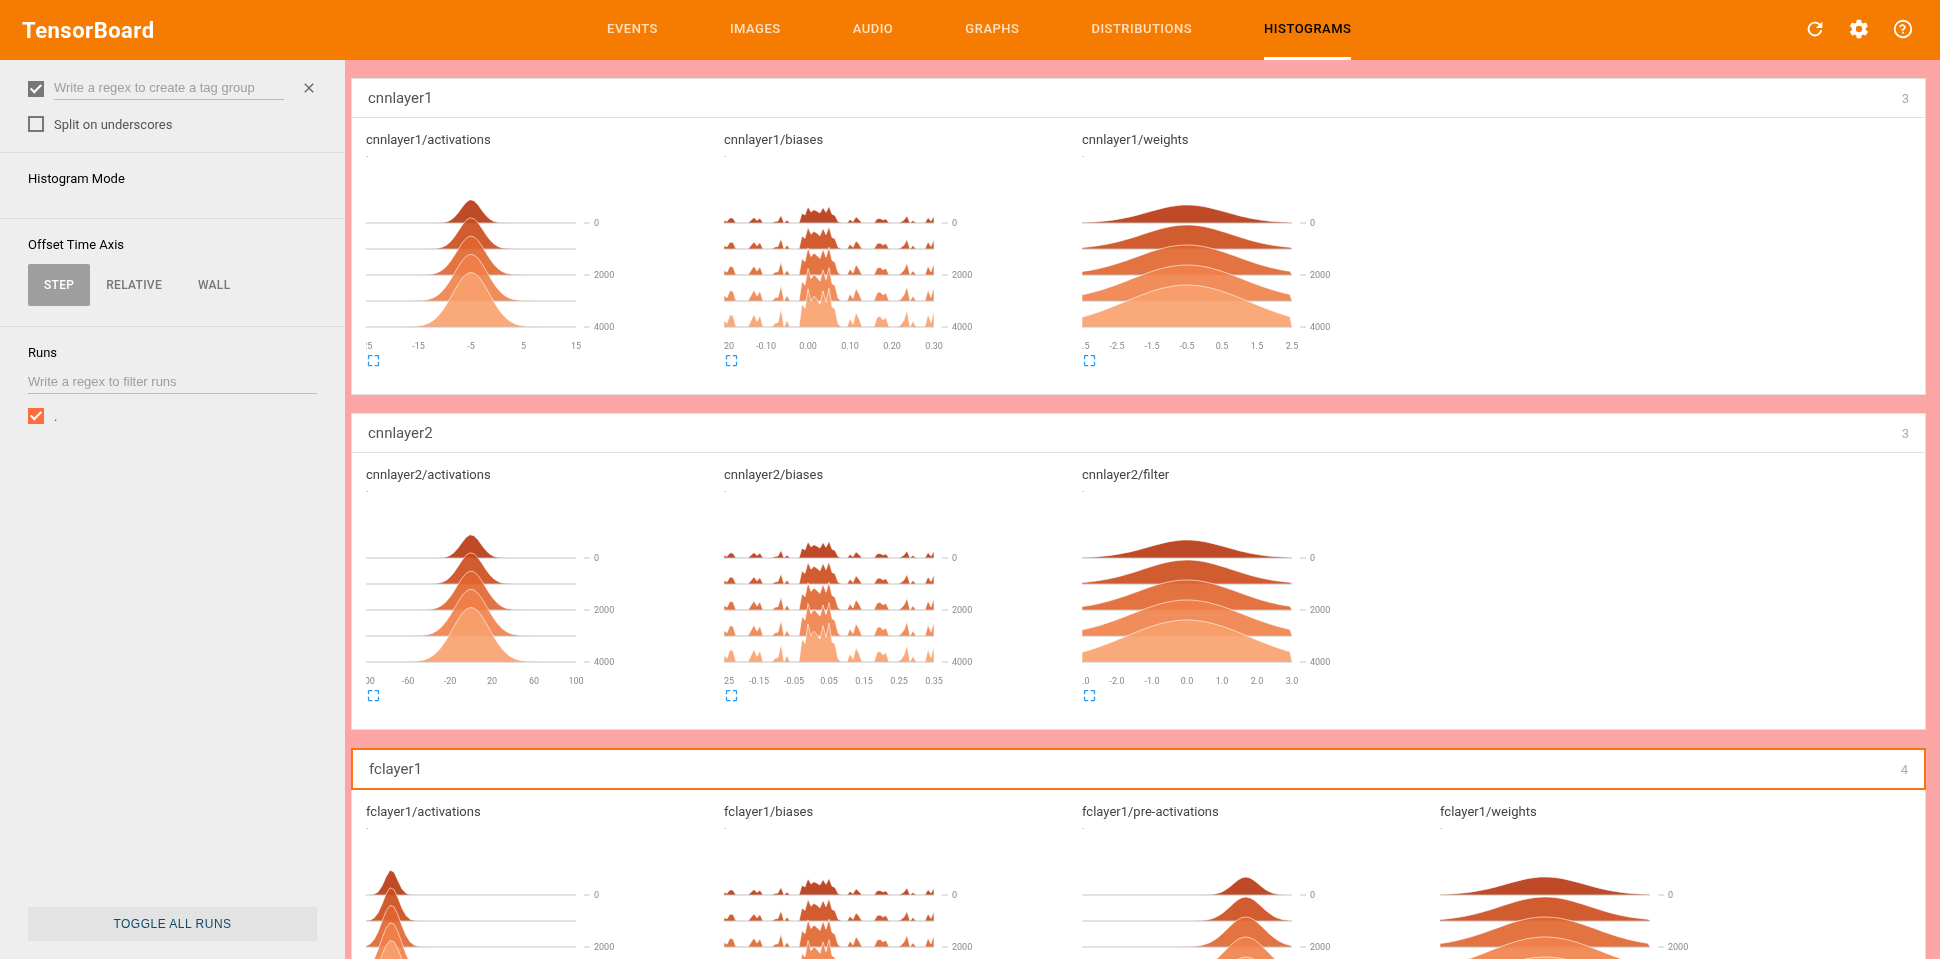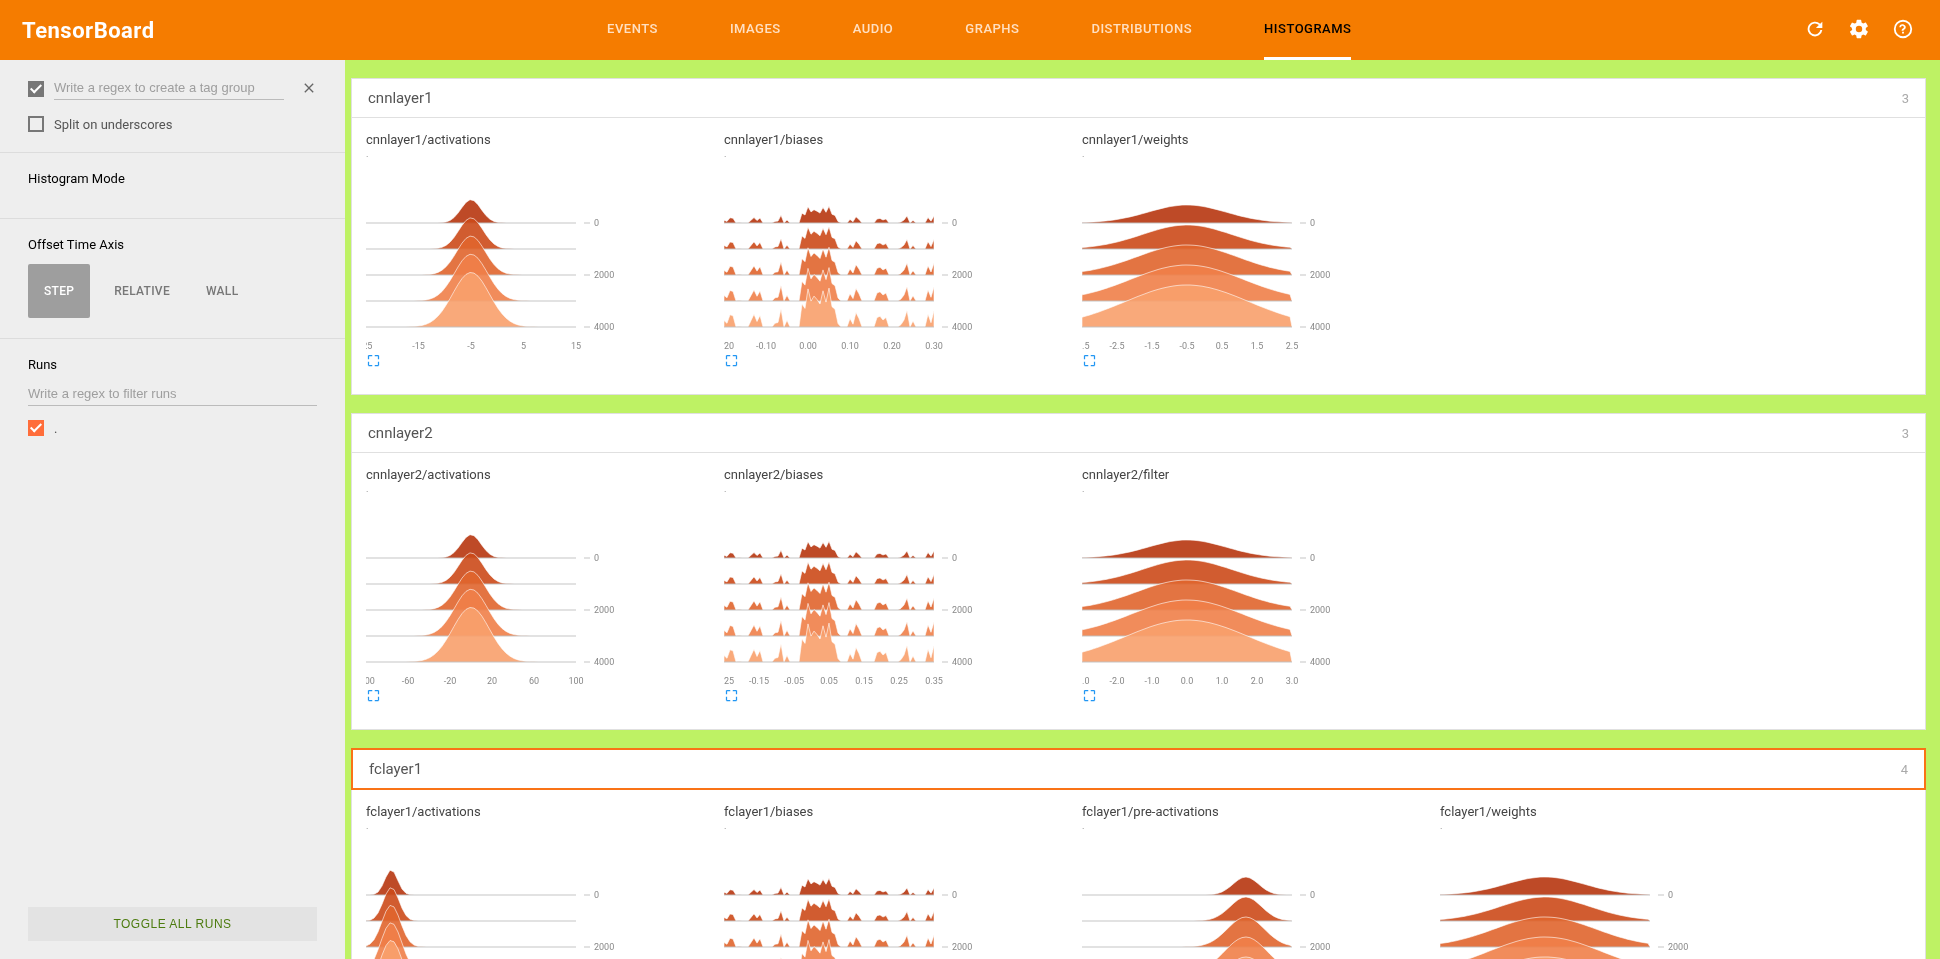--- a/index.html
+++ b/index.html
@@ -25,25 +25,25 @@
   .cbx.orange.on{background:#ff6d3a;border-color:#ff6d3a}
   .cbx.on::after{content:'';position:absolute;left:3px;top:-1px;width:4px;height:9px;border:solid #fff;border-width:0 2px 2px 0;transform:rotate(45deg)}
   .txt-input{border:none;border-bottom:1px solid #bbb;background:transparent;width:230px;padding:2px 0 4px;font-size:13px;color:#444}
   .txt-input::placeholder{color:#9e9e9e}
   .x-ic svg{width:16px;height:16px;fill:#666;margin-left:auto}
   .sb-label{font-size:13px;color:#000000;margin-bottom:12px}
   .btn-row{display:flex;gap:0;align-items:center;flex-wrap:wrap}
   .pill{padding:8px 16px;font-size:12px;font-weight:500;color:#777;cursor:pointer;letter-spacing:.3px}
   .pill.active{background:var(--grey-btn);color:#fff;border-radius:2px}
   .tri .pill{padding:8px 20px 8px 0;margin-right:16px}
-  .tri .pill.active{padding:20px 16px;margin-right:24px}
+  .tri .pill.active{padding:14px 16px;margin-right:16px}
   .runs-footer{margin-top:auto;padding:0 28px}
-  .toggle-all{width:100%;background:#e3e3e3;border:none;padding:10px;font-size:12px;font-weight:500;color:#4d7c0f;letter-spacing:.5px;cursor:pointer}
+  .toggle-all{width:100%;background:#e3e3e3;border:none;padding:10px;font-size:12px;font-weight:500;color:#0c4a6e;letter-spacing:.5px;cursor:pointer}
   
-  .main{flex:1;overflow-y:auto;background:#bef264;padding:0 14px 0 6px}
+  .main{flex:1;overflow-y:auto;background:#fca5a5;padding:0 14px 0 6px}
   .group{margin-top:18px}
   .group-hdr{display:flex;align-items:center;background:#fff;border:1px solid var(--border);padding:10px 16px;font-size:15px;color:#555;cursor:pointer}
   .group-hdr.selected{border:2px solid #f97316;outline:none}
   .group-count{margin-left:auto;color:#aaa;font-size:13px}
   .cards{display:flex;flex-wrap:wrap;padding:14px 4px 13px;background:#fff;border:1px solid var(--border);border-top:none}
   .card{width:348px;margin:0 0 10px 10px}
   .card-title{font-size:13px;color:#444;margin-bottom:2px}
   .card-sub{font-size:9px;color:#777;min-height:6px}
   .chart{position:relative;width:330px;margin-top:4px}
   .chart svg{display:block}

